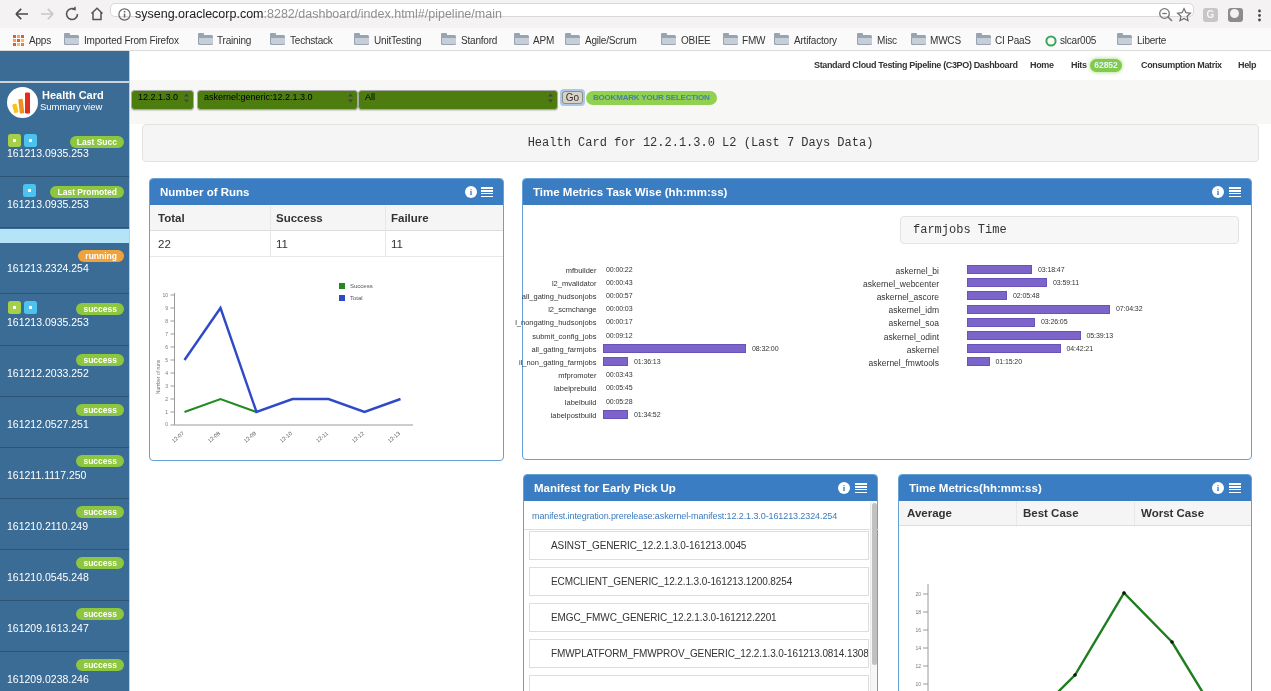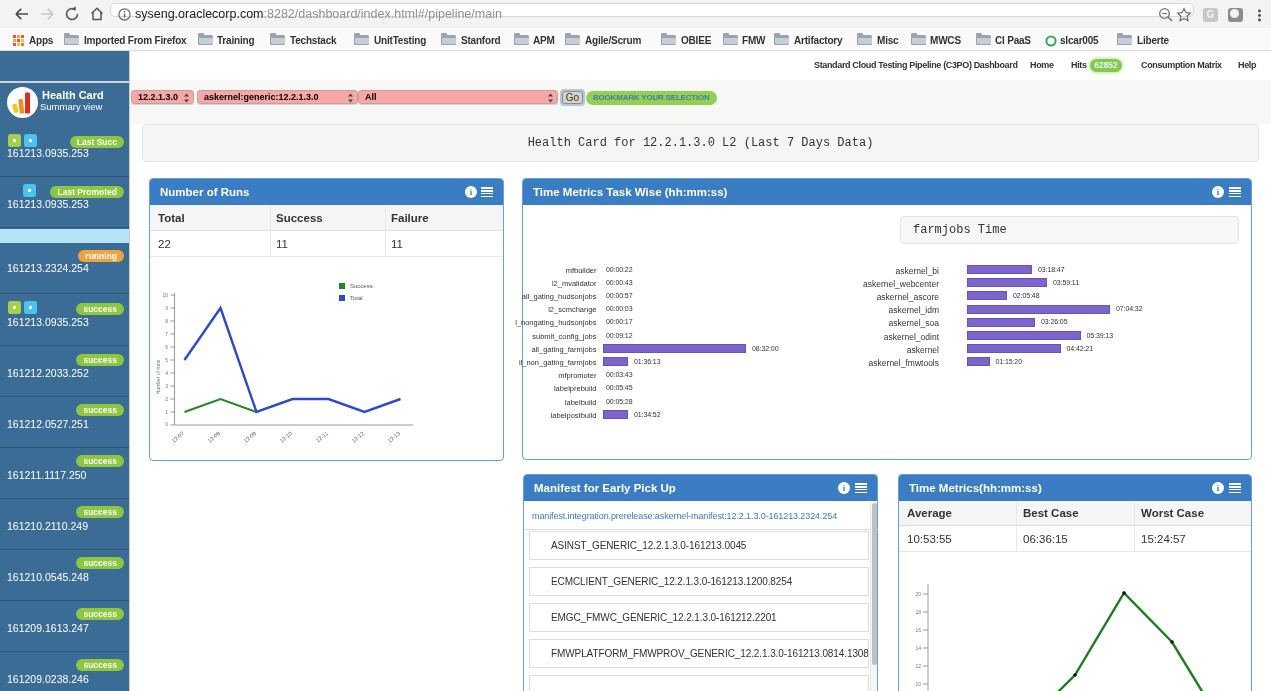--- a/index.html
+++ b/index.html
@@ -8,21 +8,21 @@
   .abs { position:absolute; }
 
   
   #topbar { position:absolute; left:0; top:0; width:1271px; height:28px; background:#f4f2f2; }
   #urlbar { position:absolute; left:110px; top:3px; width:1084px; height:14px; background:#fff;
             border:1px solid #d9d9d9; border-radius:5px; }
   #urltext { position:absolute; left:24px; top:3px; font-size:12.5px; color:#202124; white-space:nowrap; }
   #urltext .grey { color:#8f8f8f; }
   #bookbar { position:absolute; left:0; top:28px; width:1271px; height:23px; background:#fbfafa;
              border-bottom:1px solid #dcdbdb; }
-  .bklabel { position:absolute; top:6.5px; font-size:10px; letter-spacing:-0.2px; font-weight:bold; color:#333; white-space:nowrap; }
+  .bklabel { position:absolute; top:6.5px; font-size:10px; letter-spacing:-0.2px; font-weight:normal; color:#333; white-space:nowrap; }
   .fold { position:absolute; top:7px; width:15px; height:10px; background:#98a4b1; border-radius:1.5px; }
   .fold::before { content:""; position:absolute; top:-2px; left:0; width:6px; height:3px;
                   background:#98a4b1; border-radius:1px 1px 0 0; }
   .fold::after { content:""; position:absolute; top:2.5px; left:0.5px; right:0.5px; bottom:1px; background:#c6cfd8;
                  border-radius:0 0 1.5px 1.5px; }
   #appsicon { position:absolute; left:13px; top:7px; width:11px; height:11px; display:grid;
               grid-template-columns:3px 3px 3px; grid-template-rows:3px 3px 3px; gap:1px; }
   #appsicon i { display:block; }
   #extG { position:absolute; left:1203px; top:8px; width:15px; height:14px; background:#c6c6c6; border-radius:3px;
           color:#f6f6f6; font-size:10px; font-weight:bold; text-align:center; line-height:14px; }
@@ -49,23 +49,23 @@
   .sbtxt { position:absolute; left:7px; color:#fff; font-size:10.5px; white-space:nowrap; }
   #selrow { position:absolute; left:0; top:178px; width:129px; height:14px; background:#b5e3f8; }
 
   
   #mainline { position:absolute; left:129px; top:51px; width:1px; height:640px; background:#cccccc; }
   #filterstrip { position:absolute; left:130px; top:80px; width:1141px; height:44px; background:#f7f7f5; }
   .navtx { position:absolute; top:60px; font-size:9px; letter-spacing:-0.35px; font-weight:bold; color:#333; white-space:nowrap; }
   #hitsbdg { position:absolute; left:1090px; top:59px; width:32px; height:13px; background:#82ca4c;
              border-radius:7px; color:#e8f5ff; font-size:8.5px; font-weight:bold; text-align:center;
              line-height:13px; box-shadow:0 0 4px rgba(130,202,76,.8); }
-  .sel { position:absolute; top:90px; height:14px; background:#fca5a5; border:1px solid #ababab;
+  .sel { position:absolute; top:90px; height:20px; background:#4d7c0f; border:1px solid #ababab;
          border-radius:3.5px; font-size:9px; color:#000; line-height:12px; padding-left:6px;
-         box-shadow:0 0.5px 1px rgba(0,0,0,0.15);font-weight:bold; }
+         box-shadow:0 0.5px 1px rgba(0,0,0,0.15); }
   .sel svg { position:absolute; right:3px; top:2px; }
   #gobtn { position:absolute; left:560px; top:89px; width:25px; height:17px; border:2px solid #abc8e8;
            border-radius:4px; background:#abc8e8; }
   #gobtn i { position:absolute; left:0; top:0; width:21px; height:13px; background:#d8d3c7;
              border:1px solid #918d83; border-radius:3px; font-style:normal; font-size:10px;
              color:#333; text-align:center; line-height:12px; display:block; }
   #bkmk { position:absolute; left:586px; top:91px; height:14px; background:#92d04f; border-radius:7px;
           color:#447fb0; font-size:8px; letter-spacing:-0.2px; font-weight:bold; line-height:14px; padding:0 7px; }
   #band { position:absolute; left:142px; top:124px; width:1117px; height:38px; background:#f5f5f5;
           border:1px solid #e3e3e3; border-radius:4px; text-align:center;
@@ -417,27 +417,20 @@
   <div class="phead">Time Metrics(hh:mm:ss)</div>
   <span class="pico pinfo" style="right:27px">i</span>
   <span class="pico plist" style="right:10px"></span>
   <div class="thr" style="top:26px;height:25px">
     <span class="tc b" style="left:8px;top:6px">Average</span>
     <span class="tc b" style="left:124px;top:6px">Best Case</span>
     <span class="tc b" style="left:242px;top:6px">Worst Case</span>
     <span class="cdiv" style="left:117px"></span>
       <span class="cdiv" style="left:235px"></span>
   </div>
-  <div class="tvr" style="top:51px">
-    <span class="tc" style="left:8px">10:53:55</span>
-    <span class="tc" style="left:124px">06:36:15</span>
-    <span class="tc" style="left:242px">15:24:57</span>
-    <span class="cdiv" style="left:117px"></span>
-      <span class="cdiv" style="left:235px"></span>
-  </div>
   <svg class="abs" style="left:0;top:77px" width="354" height="141" viewBox="0 0 354 141" font-family="Liberation Sans, sans-serif">
     <line x1="29" y1="32" x2="29" y2="141" stroke="#9a9a9a" stroke-width="1"></line>
     <g stroke="#9a9a9a" stroke-width="1">
       <line x1="24" y1="42" x2="29" y2="42"></line>
         <line x1="24" y1="60" x2="29" y2="60"></line>
       <line x1="24" y1="78" x2="29" y2="78"></line>
         <line x1="24" y1="96" x2="29" y2="96"></line>
       <line x1="24" y1="114" x2="29" y2="114"></line>
         <line x1="24" y1="132" x2="29" y2="132"></line>
     </g>

